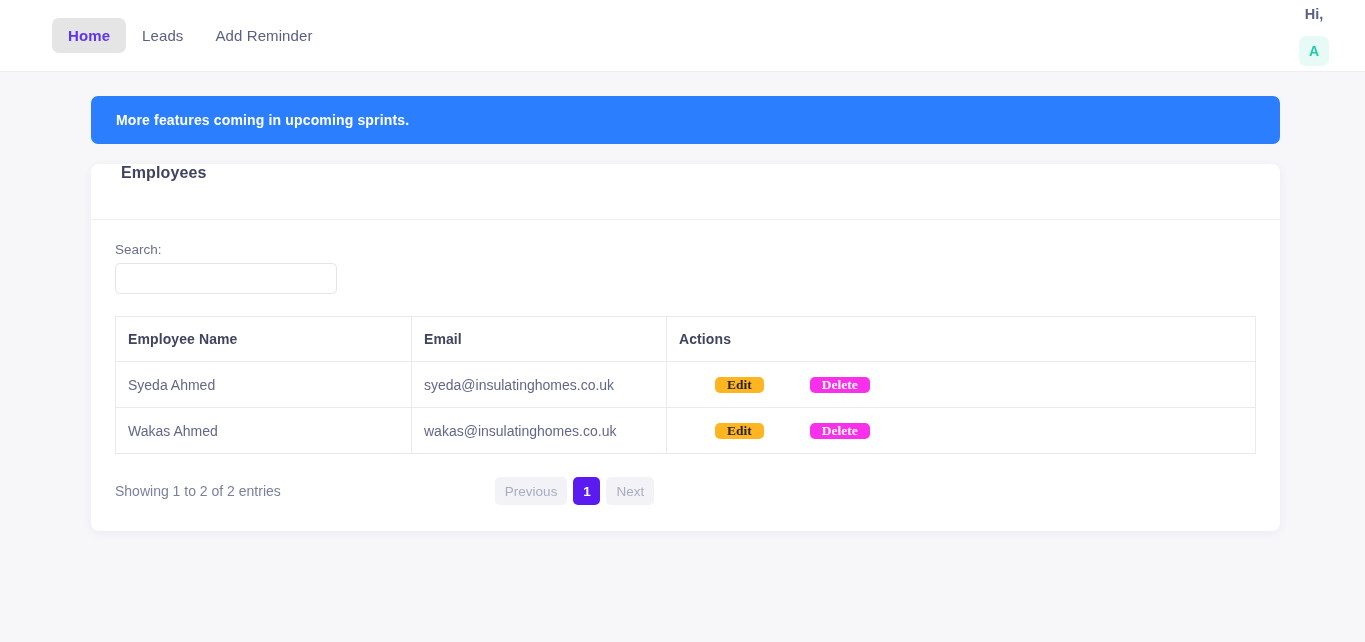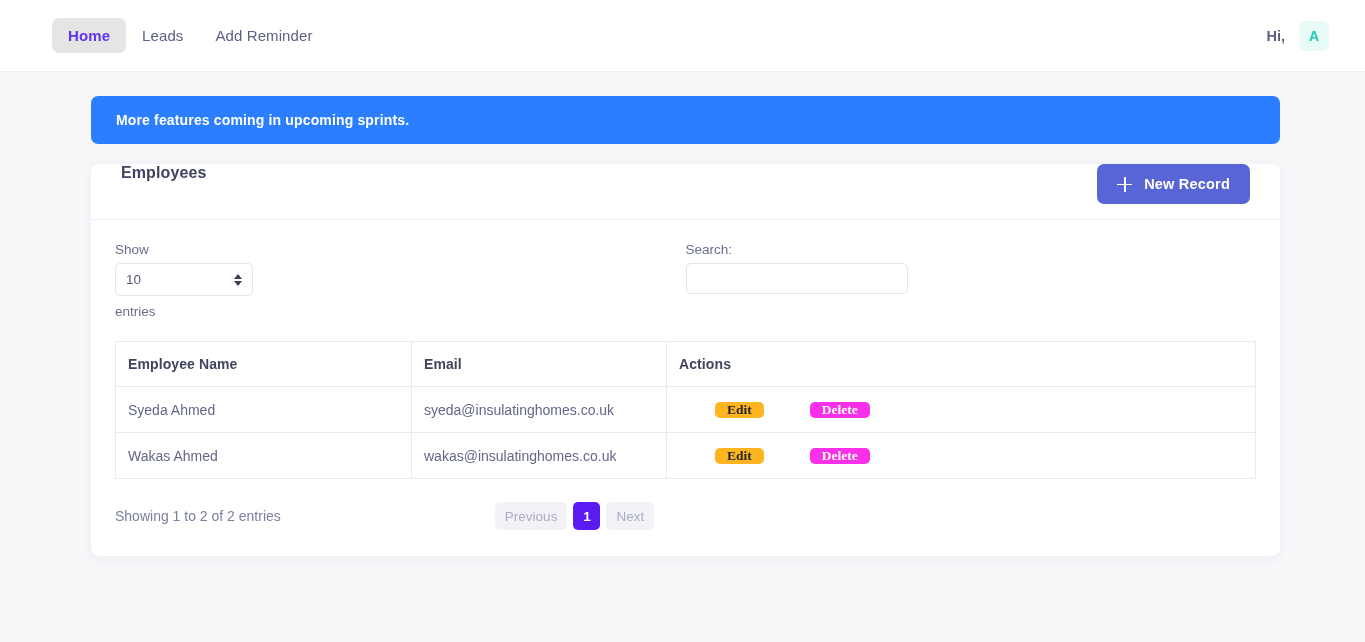--- a/index.html
+++ b/index.html
@@ -41,20 +41,21 @@
   .nav-link.active {
     background: #e5e5e5;
     color: #6134f0;
     font-weight: 600;
   }
   .nav-right {
     margin-left: auto;
     display: flex;
     align-items: center;
     gap: 14px;
+    flex-direction: column;
   }
   .greeting {
     font-size: 14.5px;
     color: #5c6184;
     font-weight: 600;
   }
   .avatar {
     width: 30px;
     height: 30px;
     border-radius: 7px;
@@ -298,40 +299,25 @@
 </div>
 
 <div class="page">
 
   <div class="alert">More features coming in upcoming sprints.</div>
 
   <div class="card">
 
     <div class="card-header">
       <span class="card-title">Employees</span>
-      <button class="btn-new">
-        <span class="plus-icon"></span>
-        <span>New Record</span>
-      </button>
     </div>
 
     <div class="card-body">
 
       <div class="controls">
-        <div class="control-left">
-          <label class="ctl-label">Show</label>
-          <div class="select-box">
-            <span>10</span>
-            <span class="select-arrows">
-              <span class="tri-up"></span>
-              <span class="tri-dn"></span>
-            </span>
-          </div>
-          <label class="entries-label">entries</label>
-        </div>
         <div class="control-right">
           <label class="ctl-label">Search:</label>
           <input class="search-input" type="text" placeholder="" style="">
         </div>
       </div>
 
       <table class="data-table">
         <thead>
           <tr>
             <th class="col-name">Employee Name</th>

